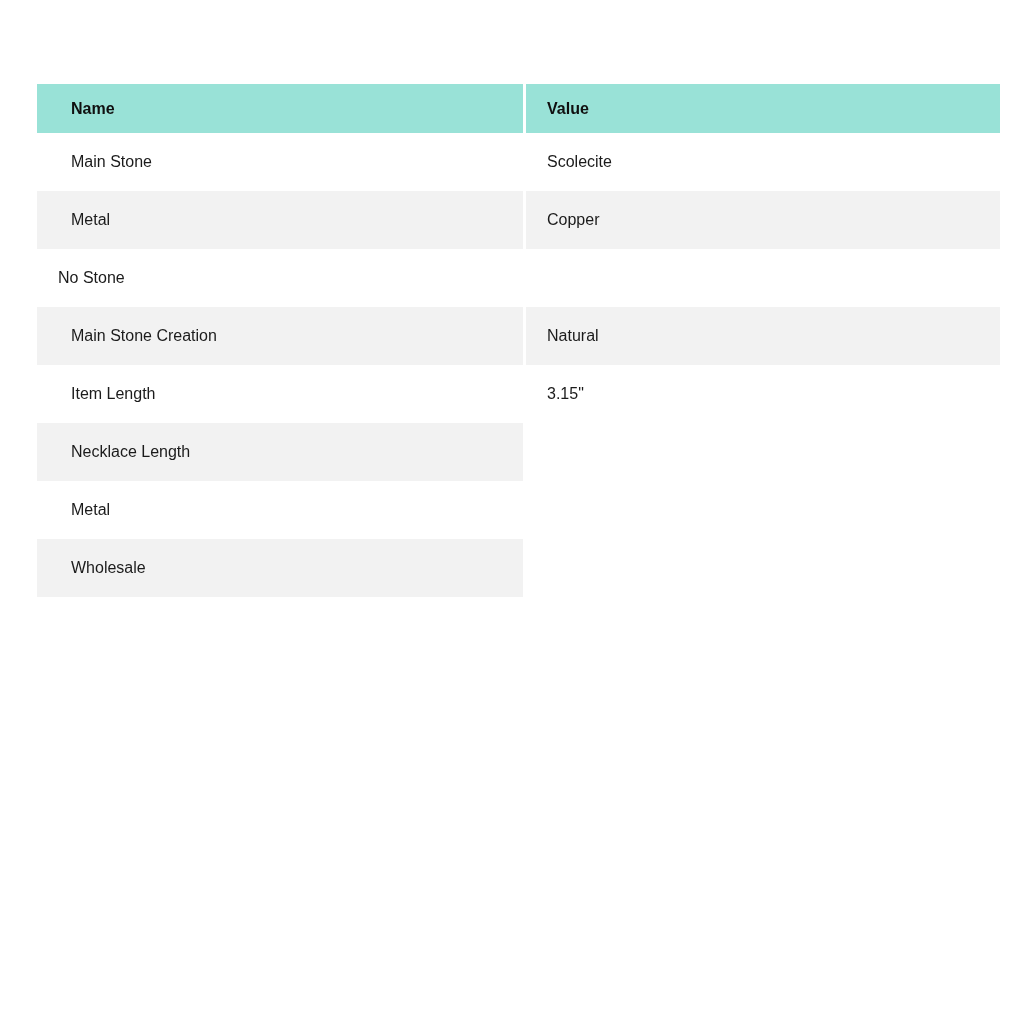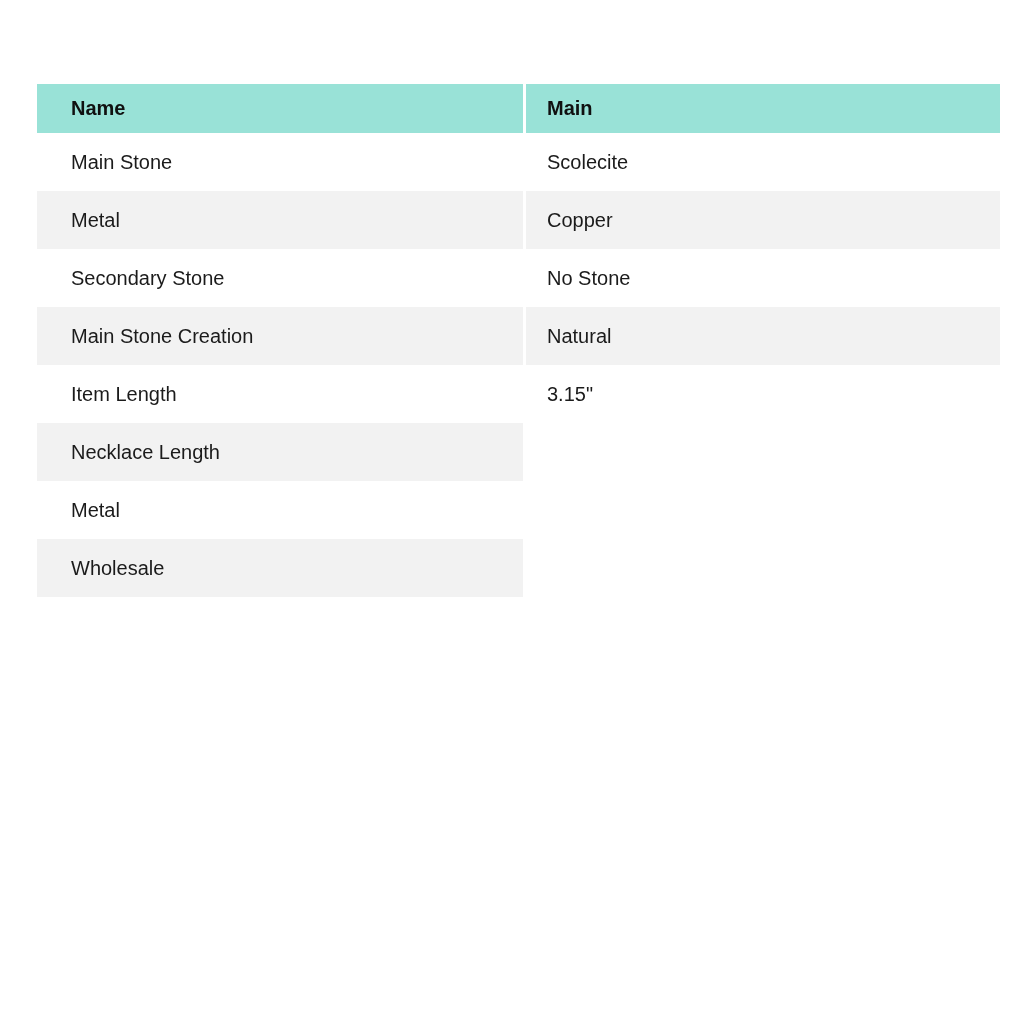--- a/index.html
+++ b/index.html
@@ -15,21 +15,21 @@
     height: 1024px;
     background: #ffffff;
     font-family: "Liberation Sans", sans-serif;
     color: var(--text-color);
   }
   .attr-table {
     position: absolute;
     left: 37px;
     top: 84px;
     width: 963px;
-    font-size: 20px;
+    font-size: 16px;
   }
   .row {
     display: flex;
     height: 58px;
   }
   .row--header {
     height: 49px;
   }
   .cell {
     display: flex;
@@ -53,35 +53,34 @@
   .t-body .row:nth-child(even) .cell {
     background: var(--row-alt-bg);
   }
 </style>
 </head>
 <body>
 
 <div class="attr-table">
   <div class="row row--header">
     <div class="cell cell--name">Name</div>
-    <div class="cell cell--value">Main</div>
+    <div class="cell cell--value">Value</div>
   </div>
   <div class="t-body">
   <div class="row">
     <div class="cell cell--name">Main Stone</div>
     <div class="cell cell--value">Scolecite</div>
   </div>
 
   <div class="row">
     <div class="cell cell--name">Metal</div>
     <div class="cell cell--value">Copper</div>
   </div>
 
   <div class="row">
-    <div class="cell cell--name">Secondary Stone</div>
     <div class="cell cell--value">No Stone</div>
   </div>
 
   <div class="row">
     <div class="cell cell--name">Main Stone Creation</div>
     <div class="cell cell--value">Natural</div>
   </div>
 
   <div class="row">
     <div class="cell cell--name">Item Length</div>

